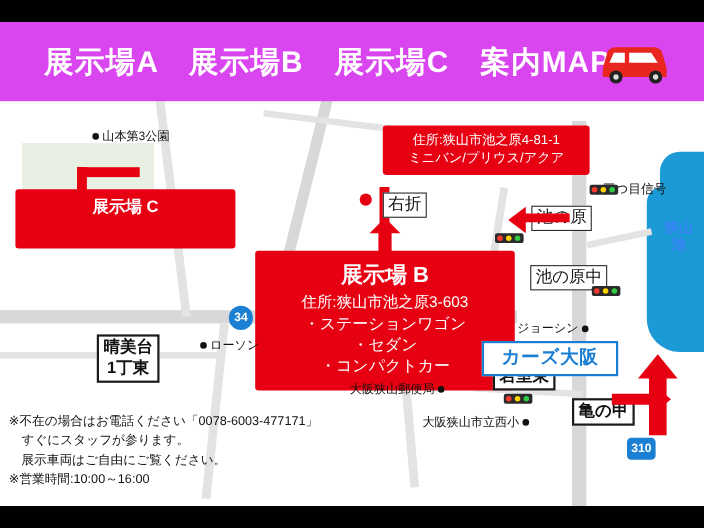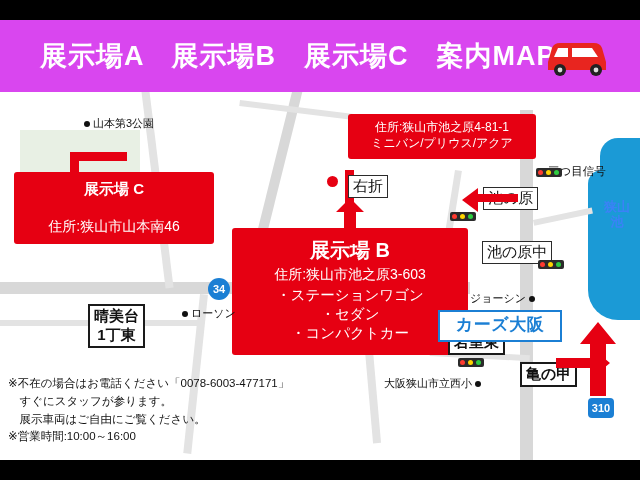--- a/index.html
+++ b/index.html
@@ -92,21 +92,20 @@
     <div class="road-thin" style="left:533px;top:200px;width:60px;height:6px;transform:rotate(-12deg);transform-origin:top left;"></div>
     <div class="road-thin" style="left:0px;top:300px;width:200px;height:6px;"></div>
 
     <div class="redbox box-a">
       <div>住所:狭山市池之原4-81-1</div>
       <div>ミニバン/プリウス/アクア</div>
     </div>
 
     <div class="redbox box-c">
       <div class="t">展示場 C</div>
-      <div>住所:狭山市山本南46</div>
     </div>
 
     <div class="redbox box-b">
       <div class="t">展示場 B</div>
       <div class="addr">住所:狭山市池之原3-603</div>
       <div>・ステーションワゴン</div>
       <div>・セダン</div>
       <div>・コンパクトカー</div>
     </div>
 
@@ -129,20 +128,23 @@
     </div>
 
     <div class="mlabel" style="left:182px;top:286px;">
       <span class="dot"></span><span>ローソン</span>
     </div>
 
     <div class="chip sq" style="left:88px;top:284px;text-align:center;">晴美台<br>1丁東</div>
     <div class="chip sq" style="left:448px;top:310px;">岩室東</div>
     <div class="chip sq" style="left:520px;top:342px;">亀の甲</div>
 
+    <div class="mlabel" style="left:318px;top:326px;">
+      <span>大阪狭山郵便局</span><span class="dot" style="margin-left:3px;margin-right:0;"></span>
+    </div>
     <div class="mlabel" style="left:384px;top:356px;">
       <span>大阪狭山市立西小</span><span class="dot" style="margin-left:3px;margin-right:0;"></span>
     </div>
 
     <div class="waterlabel" style="left:604px;top:180px;">狭山<br>池</div>
 
     <div class="signal" style="left:450px;top:192px;">
         <i class="r"></i>
         <i class="y"></i>
         <i class="g"></i>
@@ -173,21 +175,21 @@
       <path d="M56 6 L16 6 L16 0 L0 12 L16 24 L16 14 L56 14 Z" fill="#e60012"></path>
     </svg>
     <svg class="arrow" style="left:578px;top:300px;width:40px;height:76px;" viewBox="0 0 40 76">
       <path d="M12 76 L12 24 L2 24 L20 2 L38 24 L28 24 L28 76 Z" fill="#e60012"></path>
     </svg>
     <svg class="arrow" style="left:556px;top:326px;width:54px;height:34px;" viewBox="0 0 54 34">
       <path d="M0 12 L36 12 L36 2 L54 17 L36 32 L36 22 L0 22 Z" fill="#e60012"></path>
     </svg>
 
     <div class="shield" style="left:208px;top:258px;border-radius:50%;width:22px;height:22px;line-height:22px;"><span>34</span></div>
-    <div class="shield" style="left:588px;top:378px;"><span>310</span></div>
+    <div class="shield" style="left:570px;top:378px;"><span>310</span></div>
 
     <div class="cars"><span>カーズ大阪</span></div>
 
     <div class="note">
       <div>※不在の場合はお電話ください「0078-6003-477171」</div>
       <div>　すぐにスタッフが参ります。</div>
       <div>　展示車両はご自由にご覧ください。</div>
       <div>※営業時間:10:00～16:00</div>
     </div>
 

